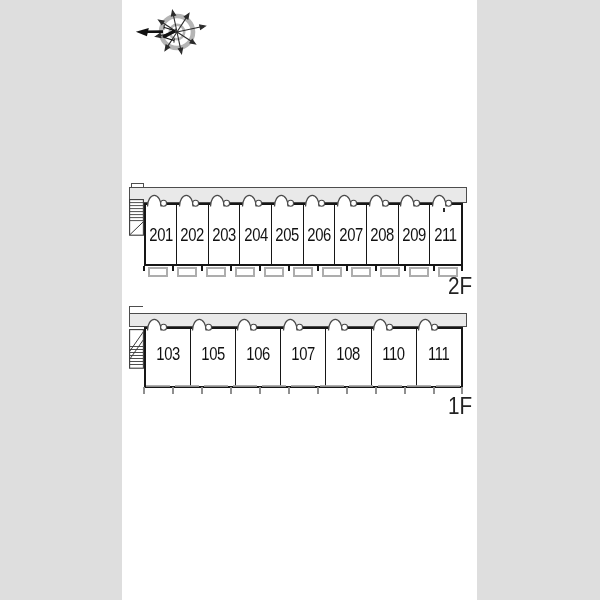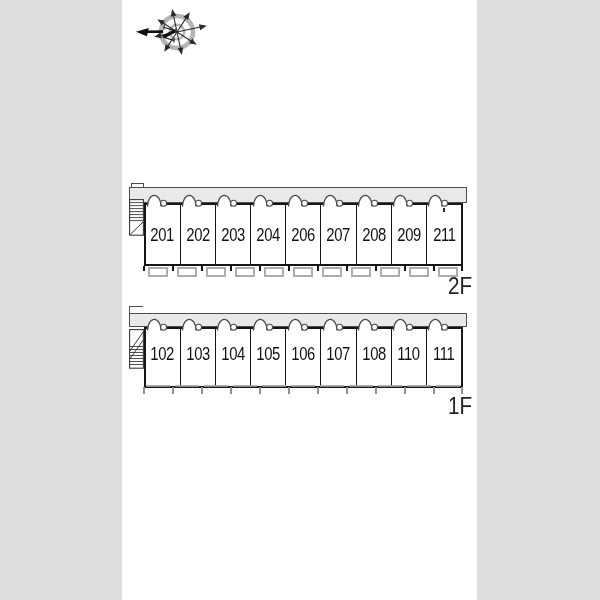--- a/index.html
+++ b/index.html
@@ -151,20 +151,27 @@
               <circle cx="17.6" cy="10.2" r="3" fill="#ffffff" stroke="#4a4a4a" stroke-width="1.15"></circle>
             </svg>
             <span class="room-number">203</span>
           </div>
           <div class="room-cell">
             <svg class="door" viewBox="0 0 23 14" width="23" height="14">
               <path d="M1.5,13.4 A6.8,11 0 0 1 15.1,13.4" fill="#ffffff" stroke="#4a4a4a" stroke-width="1.25"></path>
               <circle cx="17.6" cy="10.2" r="3" fill="#ffffff" stroke="#4a4a4a" stroke-width="1.15"></circle>
             </svg>
             <span class="room-number">204</span>
+          </div>
+          <div class="room-cell">
+            <svg class="door" viewBox="0 0 23 14" width="23" height="14">
+              <path d="M1.5,13.4 A6.8,11 0 0 1 15.1,13.4" fill="#ffffff" stroke="#4a4a4a" stroke-width="1.25"></path>
+              <circle cx="17.6" cy="10.2" r="3" fill="#ffffff" stroke="#4a4a4a" stroke-width="1.15"></circle>
+            </svg>
+            <span class="room-number">205</span>
           </div>
           <div class="room-cell">
             <svg class="door" viewBox="0 0 23 14" width="23" height="14">
               <path d="M1.5,13.4 A6.8,11 0 0 1 15.1,13.4" fill="#ffffff" stroke="#4a4a4a" stroke-width="1.25"></path>
               <circle cx="17.6" cy="10.2" r="3" fill="#ffffff" stroke="#4a4a4a" stroke-width="1.15"></circle>
             </svg>
             <span class="room-number">206</span>
           </div>
           <div class="room-cell">
             <svg class="door" viewBox="0 0 23 14" width="23" height="14">
@@ -232,35 +239,21 @@
         <rect x="0.6" y="0.6" width="13.8" height="38.6" fill="#ffffff" stroke="#3a3a3a" stroke-width="1.1"></rect>
         <path d="M1,17.5H14 M1,20.5H14 M1,23.5H14 M1,26.5H14 M1,29.5H14 M1,32.5H14 M1,35.5H14" stroke="#3a3a3a" stroke-width="0.9" fill="none"></path>
         <path d="M0.9,22 L14.2,3 M0.9,30 L14.2,11" stroke="#3a3a3a" stroke-width="1" fill="none"></path>
       </svg>
       <div class="rooms f1" id="rooms-1f">
           <div class="room-cell">
             <svg class="door" viewBox="0 0 23 14" width="23" height="14">
               <path d="M1.5,13.4 A6.8,11 0 0 1 15.1,13.4" fill="#ffffff" stroke="#4a4a4a" stroke-width="1.25"></path>
               <circle cx="17.6" cy="10.2" r="3" fill="#ffffff" stroke="#4a4a4a" stroke-width="1.15"></circle>
             </svg>
-            <span class="room-number">102</span>
-          </div>
-          <div class="room-cell">
-            <svg class="door" viewBox="0 0 23 14" width="23" height="14">
-              <path d="M1.5,13.4 A6.8,11 0 0 1 15.1,13.4" fill="#ffffff" stroke="#4a4a4a" stroke-width="1.25"></path>
-              <circle cx="17.6" cy="10.2" r="3" fill="#ffffff" stroke="#4a4a4a" stroke-width="1.15"></circle>
-            </svg>
             <span class="room-number">103</span>
-          </div>
-          <div class="room-cell">
-            <svg class="door" viewBox="0 0 23 14" width="23" height="14">
-              <path d="M1.5,13.4 A6.8,11 0 0 1 15.1,13.4" fill="#ffffff" stroke="#4a4a4a" stroke-width="1.25"></path>
-              <circle cx="17.6" cy="10.2" r="3" fill="#ffffff" stroke="#4a4a4a" stroke-width="1.15"></circle>
-            </svg>
-            <span class="room-number">104</span>
           </div>
           <div class="room-cell">
             <svg class="door" viewBox="0 0 23 14" width="23" height="14">
               <path d="M1.5,13.4 A6.8,11 0 0 1 15.1,13.4" fill="#ffffff" stroke="#4a4a4a" stroke-width="1.25"></path>
               <circle cx="17.6" cy="10.2" r="3" fill="#ffffff" stroke="#4a4a4a" stroke-width="1.15"></circle>
             </svg>
             <span class="room-number">105</span>
           </div>
           <div class="room-cell">
             <svg class="door" viewBox="0 0 23 14" width="23" height="14">

